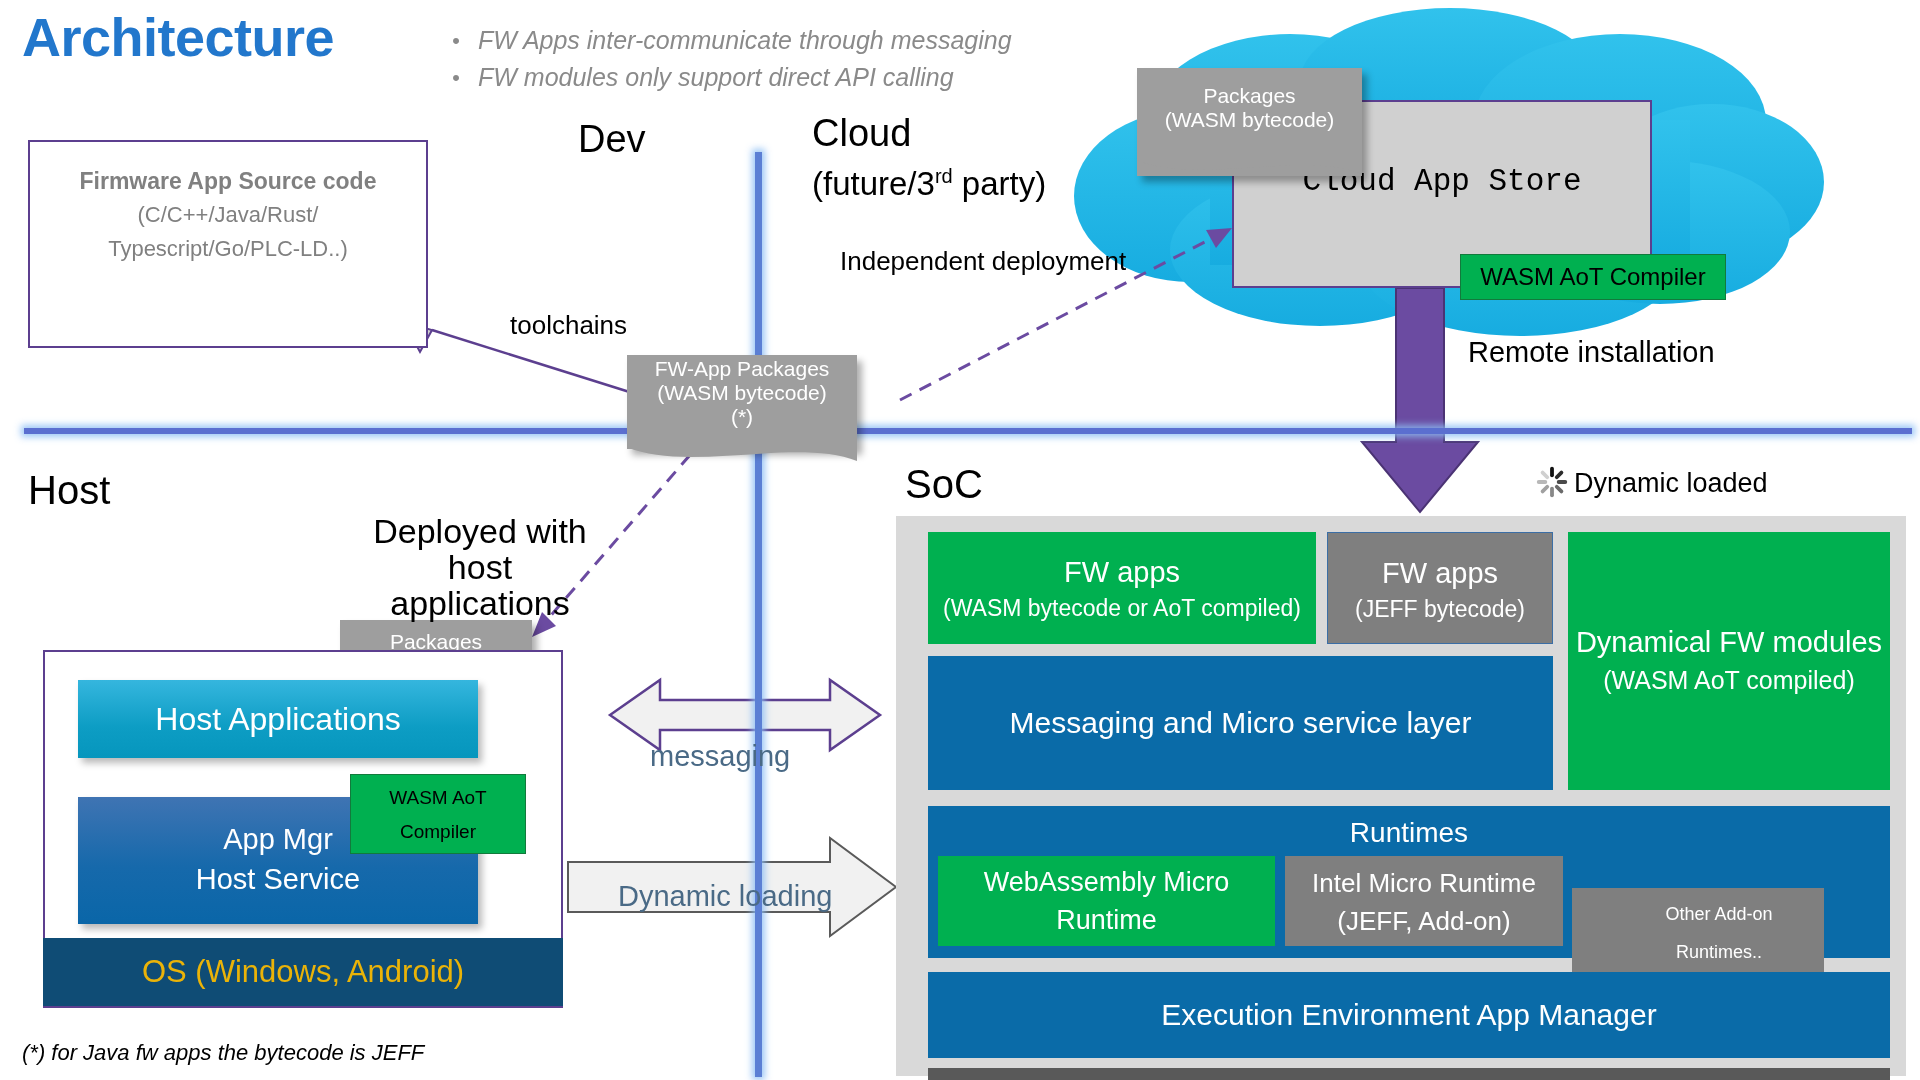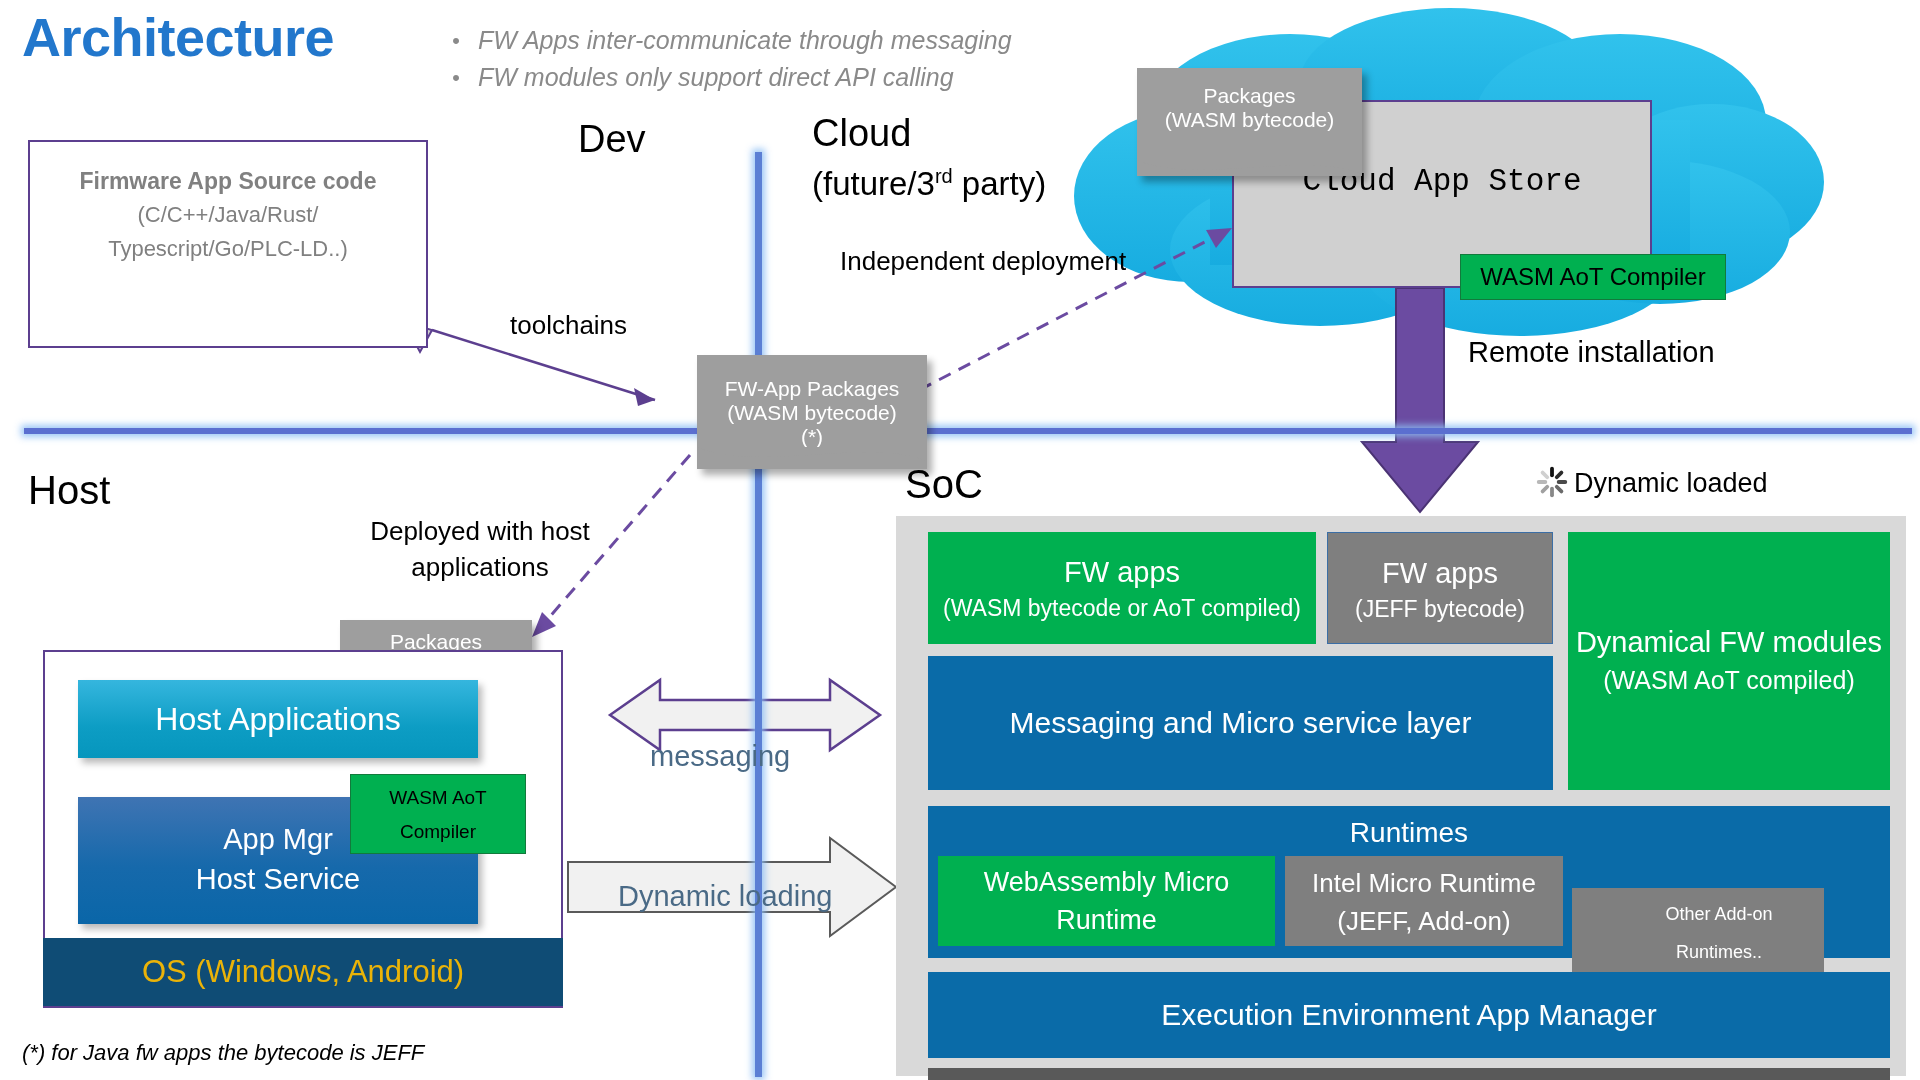--- a/index.html
+++ b/index.html
@@ -34,34 +34,34 @@
           background:#fff;box-sizing:border-box;text-align:center;padding-top:22px;}
   #srcbox .t1{font-size:23px;font-weight:bold;color:#808080;line-height:34px;}
   #srcbox .t2{font-size:22px;color:#808080;line-height:34px;}
 
   
   .callout{background:#9e9e9e;color:#fff;text-align:center;
            box-shadow:5px 6px 7px rgba(0,0,0,.32);}
   .callout .cl{display:block;}
   #callout-cloud{left:1137px;top:68px;width:225px;height:92px;font-size:21px;padding-top:16px;}
   #callout-cloud .wave{position:absolute;left:0;top:92px;width:225px;height:22px;}
-  #callout-fw{left:697px;top:355px;width:230px;height:92px;font-size:21px;padding-top:22px;}
+  #callout-fw{left:627px;top:355px;width:230px;height:92px;font-size:21px;padding-top:2px;}
   #callout-fw .wave{position:absolute;left:0;top:92px;width:230px;height:22px;}
   #callout-host{left:340px;top:620px;width:192px;height:66px;font-size:21px;padding-top:10px;}
   #callout-host .wave{position:absolute;left:0;top:66px;width:192px;height:22px;}
   #cloudstore{left:1232px;top:100px;width:420px;height:188px;background:#d0d0d0;
               border:2px solid #5c3f8f;box-sizing:border-box;}
   #cloudstore .lbl{position:absolute;left:0;top:62px;width:100%;text-align:center;font-size:31px;font-family:Liberation Mono, monospace;}
   #aot-cloud{left:1460px;top:254px;width:266px;height:46px;background:#00b050;
              border:1px solid #127a3c;box-sizing:border-box;text-align:center;
              font-size:24px;line-height:44px;color:#000;}
   #remote-lbl{left:1468px;top:336px;font-size:29px;}
   #indep-lbl{left:840px;top:246px;font-size:26px;}
   #toolchains-lbl{left:510px;top:310px;font-size:26px;}
-  #deployed-lbl{left:360px;top:513px;width:240px;text-align:center;font-size:26px;line-height:36px;}
+  #deployed-lbl{left:360px;top:513px;width:240px;text-align:center;font-size:34px;line-height:36px;}
 
   
   #hostframe{left:43px;top:650px;width:520px;height:358px;border:2px solid #5c3f8f;
              box-sizing:border-box;background:#fff;}
   #hostapps{left:78px;top:680px;width:400px;height:78px;
             background:linear-gradient(180deg,#35b6de 0%,#0d9dc4 60%,#0696bd 100%);
             color:#fff;font-size:32px;display:flex;align-items:center;justify-content:center;
             box-shadow:4px 5px 7px rgba(0,0,0,.28);}
   #appmgr{left:78px;top:797px;width:400px;height:127px;
           background:linear-gradient(180deg,#3f74b3 0%,#1669ab 55%,#0a66a8 100%);

